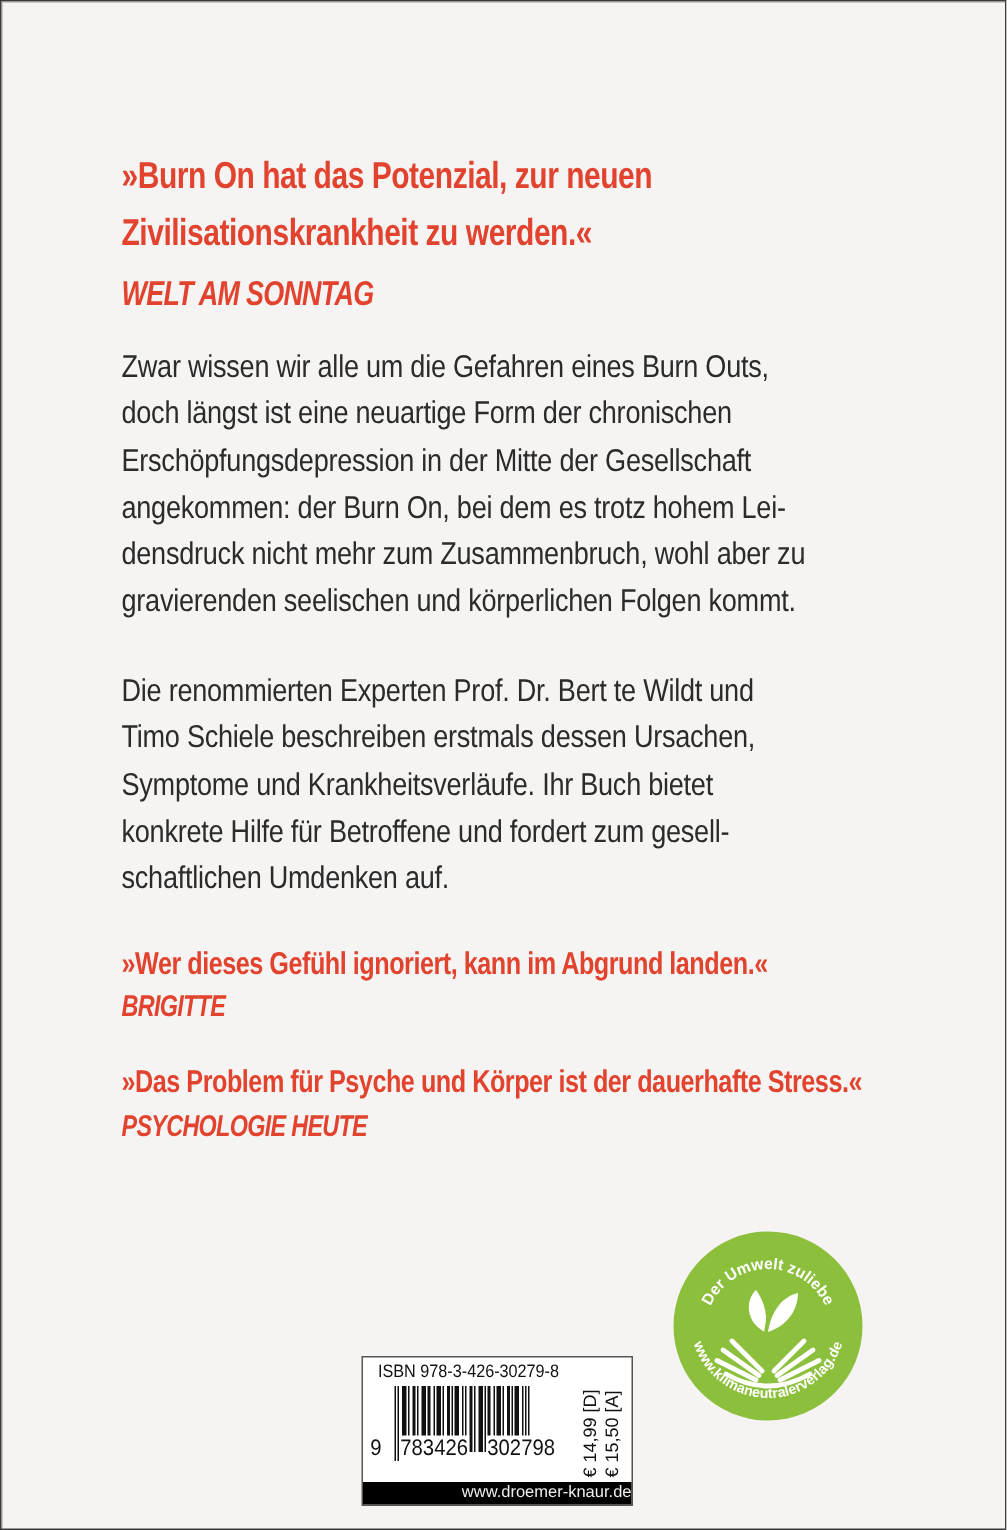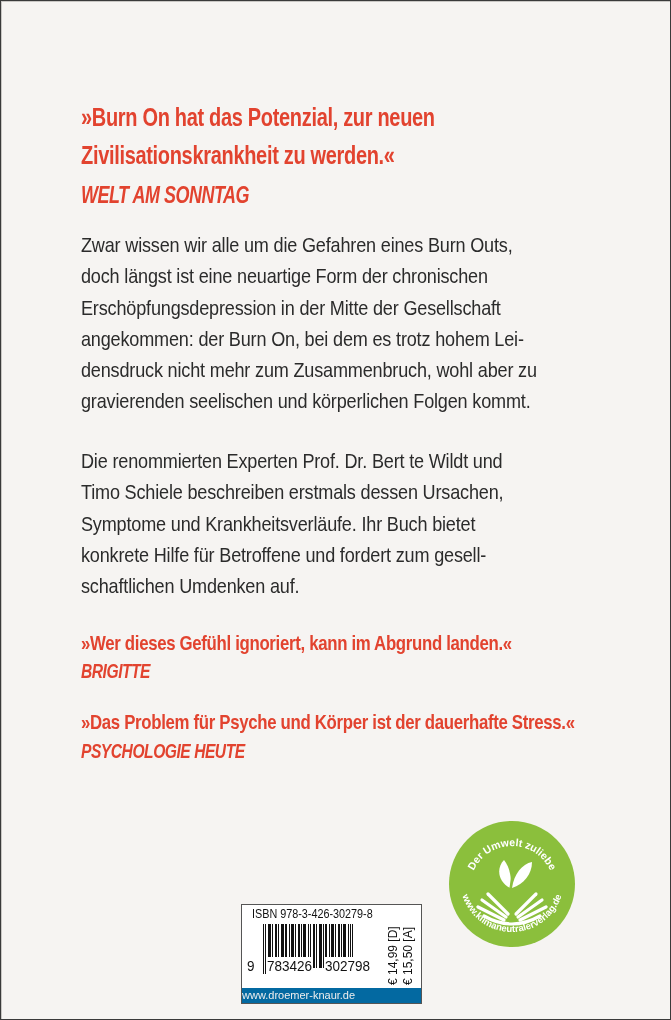--- a/index.html
+++ b/index.html
@@ -45,22 +45,22 @@
     .bars span.guard { height: 50px; }
     .digits {
       position: absolute; top: 52px; font-size: 15px; color: #111; white-space: nowrap;
       transform-origin: left top; transform: scaleX(0.9); background: #fff; padding: 0 1px; line-height: 17px;
     }
     .price {
       position: absolute; top: 80px; font-size: 12px; color: #111; white-space: nowrap;
       transform-origin: left top; transform: rotate(-90deg); line-height: 13px;
     }
     .url-bar {
-      position: absolute; left: 0; bottom: 0; width: 100%; height: 15px; background: #0369a1;
-      color: #eee; font-size: 11px; text-align: left; line-height: 15px;
+      position: absolute; left: 0; bottom: 0; width: 100%; height: 15px; background: #000000;
+      color: #eee; font-size: 11px; text-align: right; line-height: 15px;
     }
     .seal { position: absolute; left: 448px; top: 820px; width: 128px; height: 128px; }
   </style>
 </head>
 <body>
 
 <div class="frame"></div>
 
 <div class="quote big" style="top:98px;">»Burn On hat das Potenzial, zur neuen</div>
 <div class="quote big" style="top:136px;">Zivilisationskrankheit zu werden.«</div>

